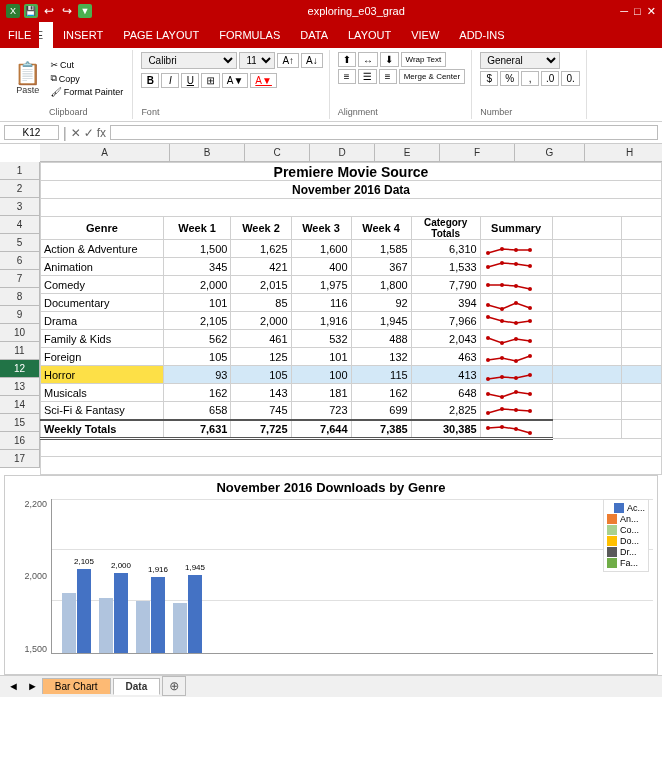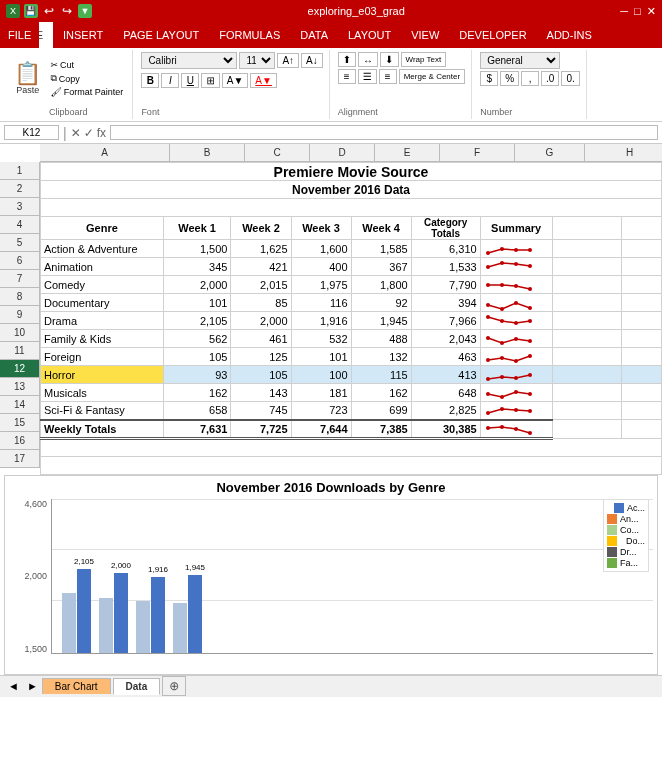--- a/index.html
+++ b/index.html
@@ -92,21 +92,20 @@
 
 <div class="ribbon-tabs">
   <div class="ribbon-tab active">HOME</div>
   <div class="ribbon-tab" style="position:absolute;left:0;top:22px;background:#c00000;color:white;padding:2px 8px;font-size:11px;height:26px;display:flex;align-items:center;">FILE</div>
   <div class="ribbon-tab">INSERT</div>
   <div class="ribbon-tab">PAGE LAYOUT</div>
   <div class="ribbon-tab">FORMULAS</div>
   <div class="ribbon-tab">DATA</div>
   <div class="ribbon-tab">LAYOUT</div>
   <div class="ribbon-tab">VIEW</div>
-  <div class="ribbon-tab">DEVELOPER</div>
   <div class="ribbon-tab">ADD-INS</div>
 </div>
 
 <div class="ribbon-content" style="position:relative;">
 
   <div class="ribbon-group" style="min-width:72px;">
     <div class="ribbon-group-content" style="flex-direction:row;align-items:center;">
       <div class="ribbon-btn" style="flex-direction:column;padding:2px 4px;">
         <div style="font-size:22px;line-height:1;">📋</div>
         <div style="font-size:9px;">Paste</div>
@@ -494,21 +493,21 @@
     </tbody>
       </table>
   </div>
 </div>
 
 <div style="background:white;border:1px solid #ccc;margin:0 4px;padding:4px;height:200px;position:relative;overflow:hidden;">
   <div style="text-align:center;font-size:13px;font-weight:bold;margin-bottom:4px;">November 2016 Downloads by Genre</div>
   <div style="display:flex;height:155px;position:relative;">
 
     <div style="display:flex;flex-direction:column;justify-content:space-between;align-items:flex-end;padding-right:4px;font-size:9px;color:#555;width:42px;position:relative;">
-      <span>4,600</span>
+      <span>2,200</span>
       <span>2,000</span>
       <span>1,500</span>
 
     </div>
 
     <div style="flex:1;border-left:1px solid #999;border-bottom:1px solid #999;position:relative;overflow:hidden;">
 
       <div style="position:absolute;width:100%;border-top:1px solid #e0e0e0;top:0;"></div>
       <div style="position:absolute;width:100%;border-top:1px solid #e0e0e0;top:33%;"></div>
       <div style="position:absolute;width:100%;border-top:1px solid #e0e0e0;top:66%;"></div>
@@ -551,21 +550,21 @@
         <span>Ac...</span>
       </div>
       <div style="display:flex;align-items:center;gap:3px;margin-bottom:1px;">
         <div style="width:10px;height:10px;background:#ed7d31;"></div>
         <span>An...</span>
       </div>
       <div style="display:flex;align-items:center;gap:3px;margin-bottom:1px;">
         <div style="width:10px;height:10px;background:#a9d18e;"></div>
         <span>Co...</span>
       </div>
-      <div style="display:flex;align-items:center;gap:9px;margin-bottom:1px;">
+      <div style="display:flex;align-items:center;gap:3px;margin-bottom:1px;">
         <div style="width:10px;height:10px;background:#ffc000;"></div>
         <span>Do...</span>
       </div>
       <div style="display:flex;align-items:center;gap:3px;margin-bottom:1px;">
         <div style="width:10px;height:10px;background:#5a5a5a;"></div>
         <span>Dr...</span>
       </div>
       <div style="display:flex;align-items:center;gap:3px;">
         <div style="width:10px;height:10px;background:#70ad47;"></div>
         <span>Fa...</span>

